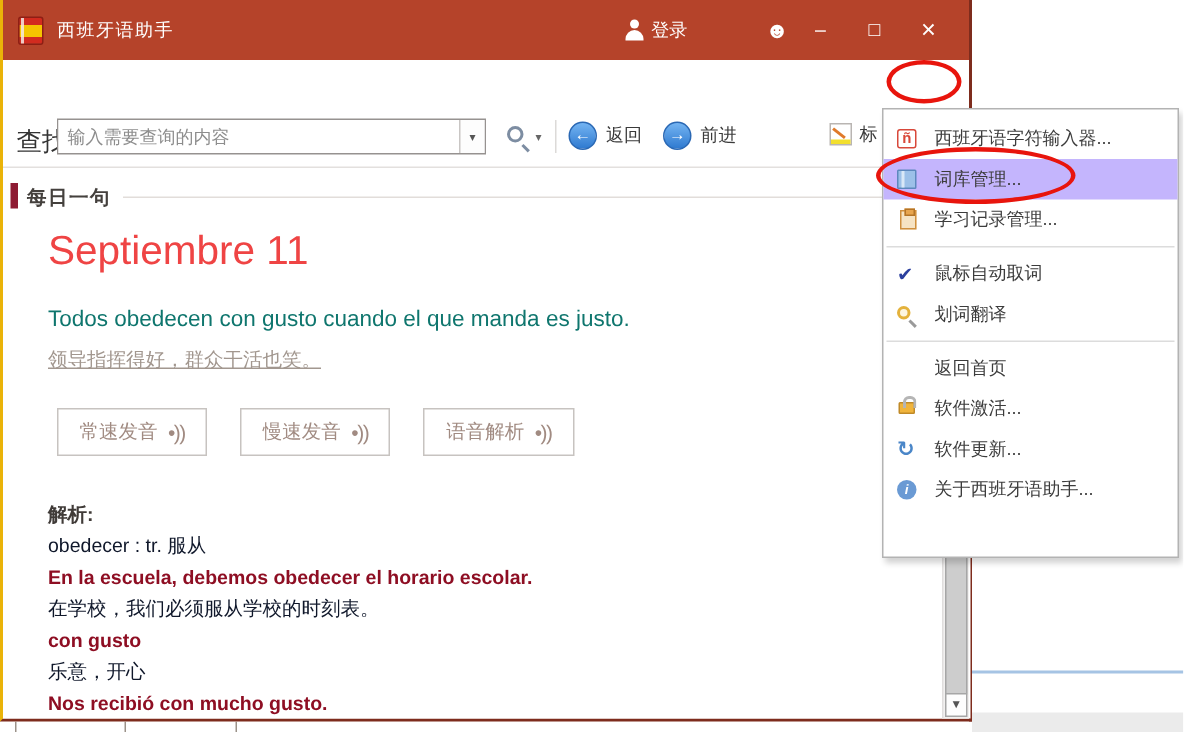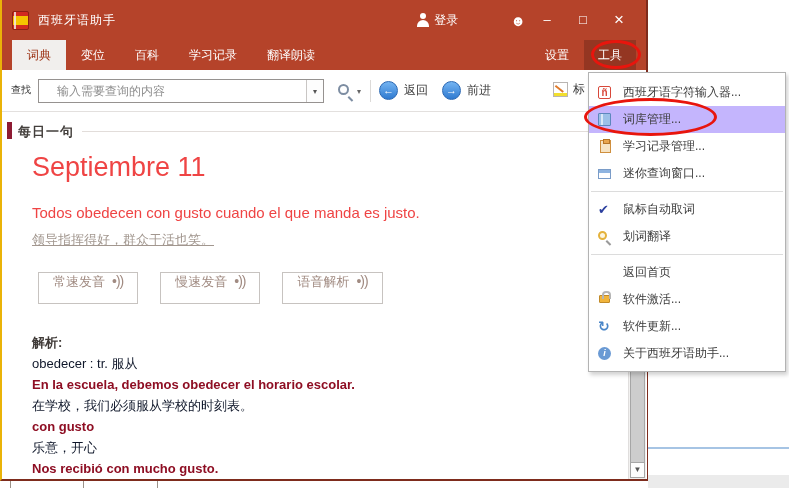--- a/index.html
+++ b/index.html
@@ -31,22 +31,22 @@
   .tabbar { position:absolute; left:0; top:40px; width:100%; height:30px; background:#b5432a;
             display:flex; align-items:stretch; color:#fff; font-size:12px; }
   .tab { padding:0 15px; display:flex; align-items:center; }
   .tab.active { background:#f1efed; color:#9c3214; margin-left:10px; }
   .tab-right { margin-left:auto; display:flex; }
   .tab.tools { background:rgba(0,0,0,0.18); padding:0 14px; margin-right:10px; }
 
   
   .toolbar { position:absolute; left:0; top:70px; width:100%; height:42px; background:#fff;
              border-bottom:1px solid #e3e0de; }
-  .find-label { position:absolute; left:9px; top:13px; font-size:10px; color:#333; }
-  .search-box { position:absolute; left:36px; top:9px; width:286px; height:24px; border:1px solid #969290; background:#fff; display:flex;padding-left:12px; }
+  .find-label { position:absolute; left:9px; top:13px; font-size:17px; color:#333; }
+  .search-box { position:absolute; left:36px; top:9px; width:286px; height:24px; border:1px solid #969290; background:#fff; display:flex; }
   .search-input { flex:1; border:none; outline:none; font-size:12px; padding:0 6px; color:#444;
                   font-family:"Liberation Sans","DejaVu Sans",sans-serif; }
   .search-input::placeholder { color:#8d8d8d; opacity:1; }
   .dd-btn { width:17px; border-left:1px solid #c9c6c4; font-size:8px; color:#555; display:flex; align-items:center; justify-content:center; background:#fdfdfd; }
   .mag { position:absolute; left:336px; top:14px; width:11px; height:11px; border:2px solid #7d8da2; border-radius:50%; }
   .mag::after { content:""; position:absolute; left:9px; top:10px; width:6px; height:2px; background:#7d8da2; transform:rotate(45deg); transform-origin:0 0; }
   .mag-caret { position:absolute; left:355px; top:17px; font-size:8px; color:#666; }
   .tsep { position:absolute; left:368px; top:10px; width:1px; height:22px; background:#dcdad8; }
   .navbtn { position:absolute; top:11px; display:flex; align-items:center; font-size:12px; color:#3a3a3a; }
   .navbtn .circ { width:19px; height:19px; border-radius:50%; background:linear-gradient(#74b4f2,#2f7ad0); border:1px solid #2a68b4;
@@ -61,25 +61,25 @@
   .annicon::before { content:""; position:absolute; left:2px; top:2px; width:10px; height:2px; background:#e07a2a; transform:rotate(38deg); transform-origin:0 0; }
   .annicon::after { content:""; position:absolute; left:0; bottom:0; width:13px; height:3px; background:#f2df2e; }
 
   
   .content { position:absolute; left:0; top:112px; width:645px; height:367px; background:#fff; overflow:hidden; }
   .sec-head { position:absolute; left:0; top:10px; width:100%; }
   .sec-bar { position:absolute; left:5px; top:0; width:5px; height:17px; background:#8e1b33; }
   .sec-title { position:absolute; left:16px; top:1px; font-size:13px; color:#44403d; font-weight:bold; letter-spacing:1px; }
   .sec-line { position:absolute; left:80px; top:9px; width:538px; height:1px; background:#e2ddda; }
   .date-head { position:absolute; left:30px; top:40px; font-size:27px; color:#ef4444; }
-  .sent-es { position:absolute; left:30px; top:92px; font-size:15px; color:#ef4444; }
+  .sent-es { position:absolute; left:30px; top:92px; font-size:15px; color:#0f766e; }
   .sent-zh { position:absolute; left:30px; top:119px; font-size:13px; color:#a2978f;text-decoration:underline; }
   .btnrow { position:absolute; left:36px; top:160px; display:flex; }
   .pbtn { height:32px; border:1px solid #c7c3c0; background:#fff; color:#a18b82; font-size:13px;
-          display:flex; padding:0 14px; margin-right:22px;
+          display:flex; align-items:center; padding:0 14px; margin-right:22px;
           font-family:"Liberation Sans","DejaVu Sans",sans-serif; }
   .pbtn .snd { margin-left:7px; font-size:14px; letter-spacing:-1px; color:#a18b82; }
   .analysis { position:absolute; left:30px; top:220px; font-size:13px; line-height:21px; }
   .a-title { color:#403b38; font-weight:bold; }
   .a-gray { color:#0f172a; }
   .a-red { color:#8e0e23; font-weight:bold; }
 
   
   .sbar { position:absolute; right:0; top:112px; width:18px; height:367px; background:#f2f1f0; border-left:1px solid #e0dedd; }
   .sthumb { position:absolute; left:1px; top:258px; width:15px; height:93px; background:#cdcdcd; border:1px solid #a6a6a6; }
@@ -140,31 +140,20 @@
           <span class="person"></span>
           <span>登录</span>
         </div>
         <div class="smiley">☻</div>
         <div class="winbtn">–</div>
         <div class="winbtn">□</div>
         <div class="winbtn close">×</div>
       </div>
     </div>
 
-    <div class="tabbar">
-      <div class="tab active">词典</div>
-      <div class="tab">变位</div>
-      <div class="tab">百科</div>
-      <div class="tab">学习记录</div>
-      <div class="tab">翻译朗读</div>
-      <div class="tab-right">
-        <div class="tab">设置</div>
-        <div class="tab tools">工具</div>
-      </div>
-    </div>
 
     <div class="toolbar">
       <div class="find-label">查找</div>
       <div class="search-box">
         <input class="search-input" type="text" placeholder="输入需要查询的内容" style="">
         <div class="dd-btn">▾</div>
       </div>
       <div class="mag"></div>
       <div class="mag-caret">▾</div>
       <div class="tsep"></div>
@@ -235,24 +224,20 @@
       <span>西班牙语字符输入器...</span>
     </div>
     <div class="mi hl">
       <span class="mico ico-book"></span>
       <span>词库管理...</span>
     </div>
     <div class="mi">
       <span class="mico ico-clip"></span>
       <span>学习记录管理...</span>
     </div>
-    <div class="mi">
-      <span class="mico ico-win"></span>
-      <span>迷你查询窗口...</span>
-    </div>
     <div class="msep"></div>
     <div class="mi">
       <span class="mico ico-check">✔</span>
       <span>鼠标自动取词</span>
     </div>
     <div class="mi">
       <span class="mico ico-mag"></span>
       <span>划词翻译</span>
     </div>
     <div class="msep"></div>

